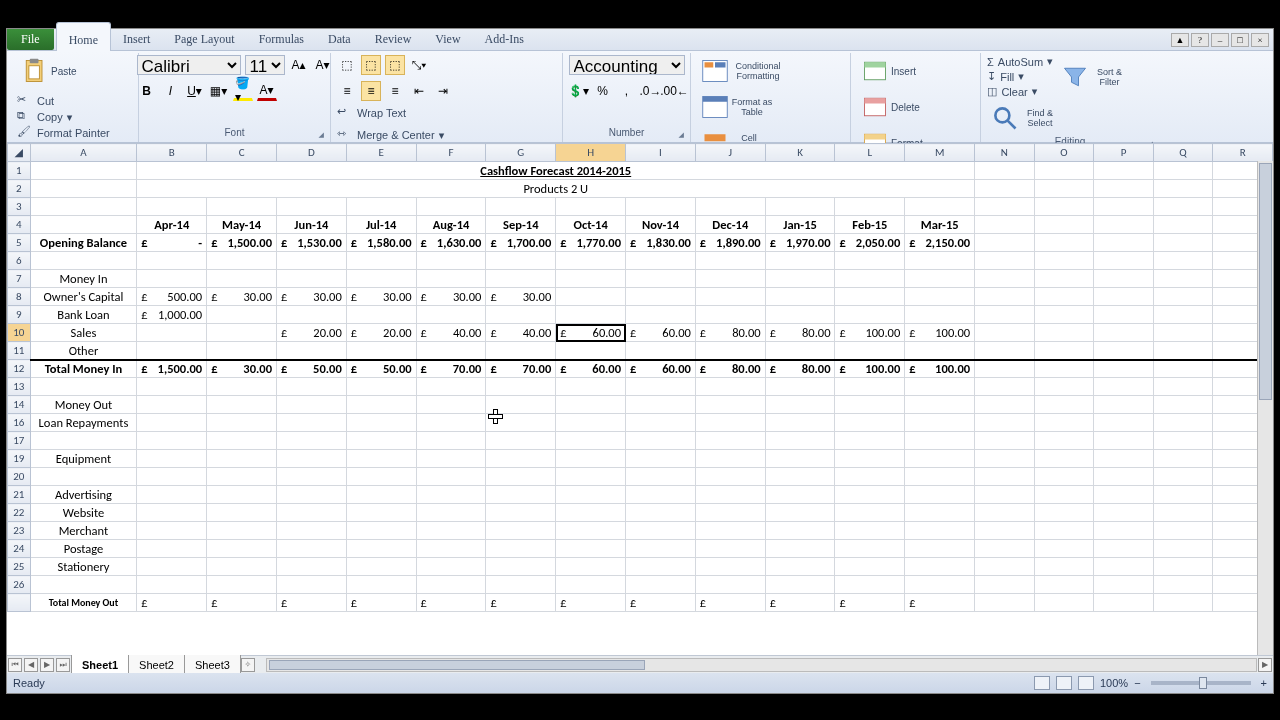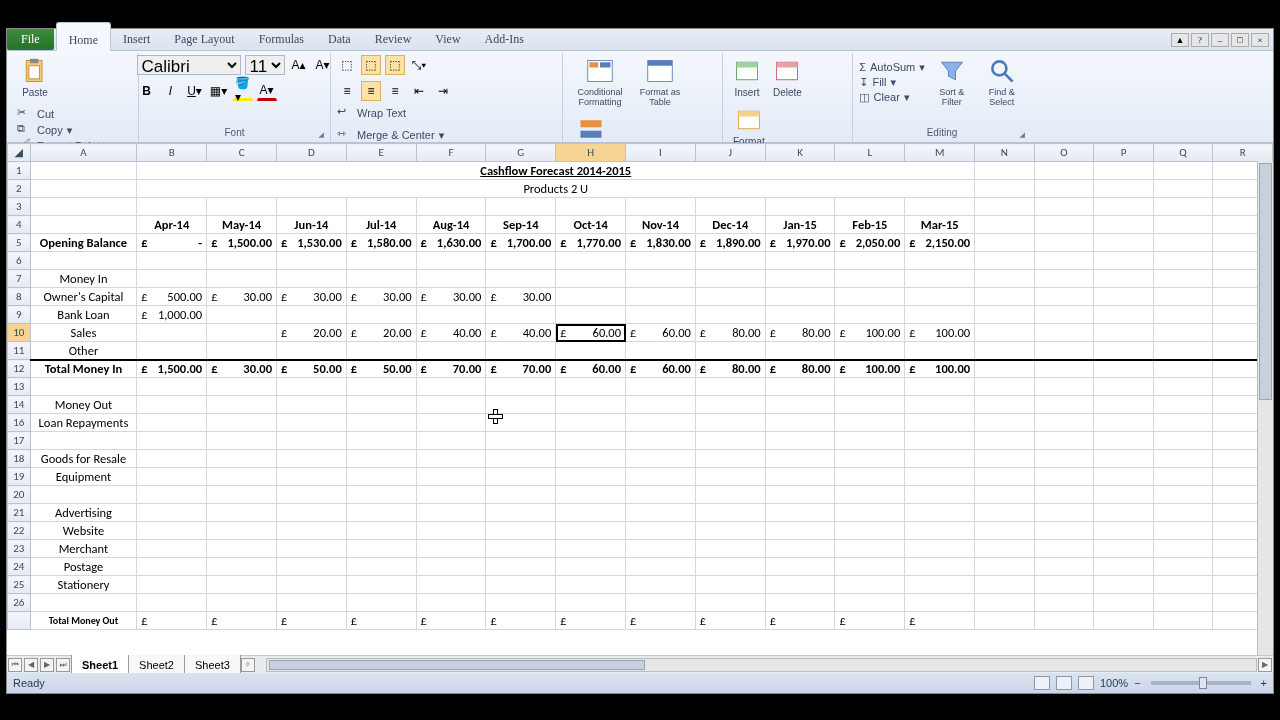--- a/index.html
+++ b/index.html
@@ -43,21 +43,21 @@
     display: flex; background: linear-gradient(#f4f7fc,#e4ebf6);
     border-bottom: 1px solid #b7c3d6; padding: 2px 4px 0; height: 92px;
   }
   .group {
     border-right: 1px solid #c6d0e0; padding: 2px 6px; display: flex; flex-direction: column;
     align-items: center; justify-content: space-between;
   }
   .group-body { display: flex; gap: 4px; align-items: center; flex-wrap: wrap; }
   .group-label { font-size: 10px; color: #4a5a73; padding: 2px 0; text-align: center; width: 100%; position: relative;}
   .group-label::after{content:"◢"; font-size:7px; color:#6b7b93; position:absolute; right:0; bottom:1px;}
-  .big-btn { display: flex; flex-direction: column; align-items: center; gap: 2px; padding: 2px 4px; font-size: 10px; color: #3a4b64;}
+  .big-btn { display: flex; align-items: center; gap: 2px; padding: 2px 4px; font-size: 10px; color: #3a4b64;}
   .icon { width: 16px; height: 16px; display: inline-block;}
   .icon-lg { width: 28px; height: 28px; }
   .ribbon-row { display:flex; gap:4px; align-items:center;}
   .small { font-size: 11px; color: #3a4b64;}
   select.ribbon-sel { font-size: 17px; height: 20px; border: 1px solid #abb7cc;}
   .btn { border: 1px solid transparent; padding: 2px; display: inline-flex; align-items: center; justify-content: center;}
   .btn.active { background: #fbe3a3; border: 1px solid #d8b35a; }
   .ribbon-mini { width: 20px; height: 20px;}
   
   .sheet-area { flex: 1; position: relative; background: #fff; overflow: hidden;}
@@ -211,20 +211,33 @@
           <div class="ribbon-row small">
               <span class="icon">↩</span>
               <span>Wrap Text</span>
             </div>
           <div class="ribbon-row small"><span class="icon">⇿</span><span>Merge &amp; Center</span> ▾</div>
         </div>
       </div>
       <div class="group-label">Alignment</div>
     </div>
 
+    <div class="group" style="width:128px">
+      <div class="group-body" style="flex-direction:column;gap:6px;align-items:stretch">
+        <select class="ribbon-sel" style="width:116px"><option>Accounting</option></select>
+        <div class="ribbon-row">
+          <span class="btn ribbon-mini">💲▾</span>
+          <span class="btn ribbon-mini">%</span>
+          <span class="btn ribbon-mini">,</span>
+          <span class="btn ribbon-mini">.0→</span>
+          <span class="btn ribbon-mini">.00←</span>
+        </div>
+      </div>
+      <div class="group-label">Number</div>
+    </div>
 
     <div class="group" style="width:160px">
       <div class="group-body">
         <div class="big-btn">
             <span class="icon icon-lg"><svg viewBox="0 0 32 32">
                 <rect x="2" y="4" width="28" height="24" fill="#fff" stroke="#5a7fb8"></rect>
                 <rect x="4" y="6" width="10" height="6" fill="#e98f3f"></rect>
                 <rect x="16" y="6" width="12" height="6" fill="#5a7fb8"></rect>
               </svg></span>
             <span style="font-size:9px;text-align:center;width:54px">Conditional Formatting</span>
@@ -857,41 +870,20 @@
             <td></td>
             <td></td>
             <td></td>
             <td></td>
             <td></td>
             <td></td>
             <td></td>
             <td></td>
           </tr>
           <tr>
-            <th class="row-h">18</th>
-            <td class="lbl">Goods for Resale</td>
-            <td></td>
-            <td></td>
-            <td></td>
-            <td></td>
-            <td></td>
-            <td></td>
-            <td></td>
-            <td></td>
-            <td></td>
-            <td></td>
-            <td></td>
-            <td></td>
-            <td></td>
-            <td></td>
-            <td></td>
-            <td></td>
-            <td></td>
-          </tr>
-          <tr>
             <th class="row-h">19</th>
             <td class="lbl">Equipment</td>
             <td></td>
             <td></td>
             <td></td>
             <td></td>
             <td></td>
             <td></td>
             <td></td>
             <td></td>

